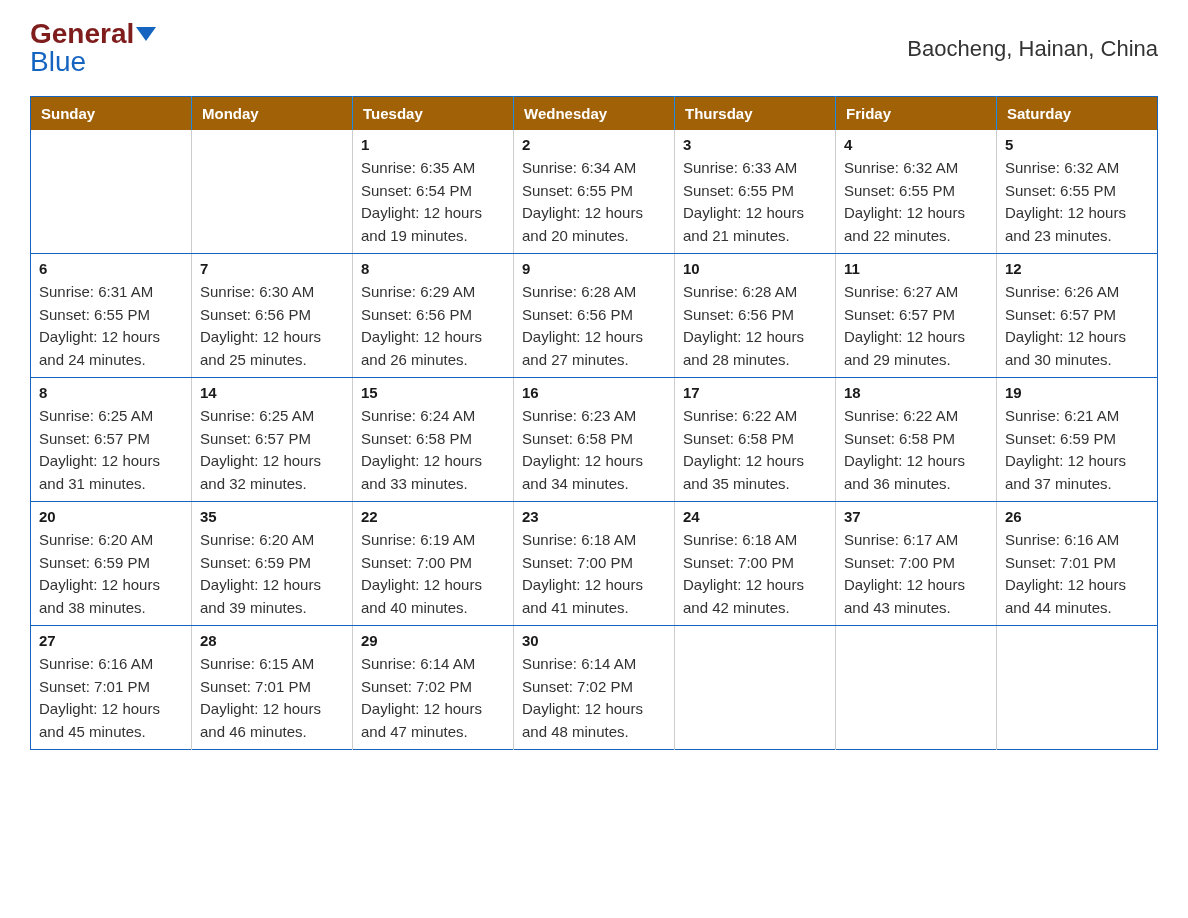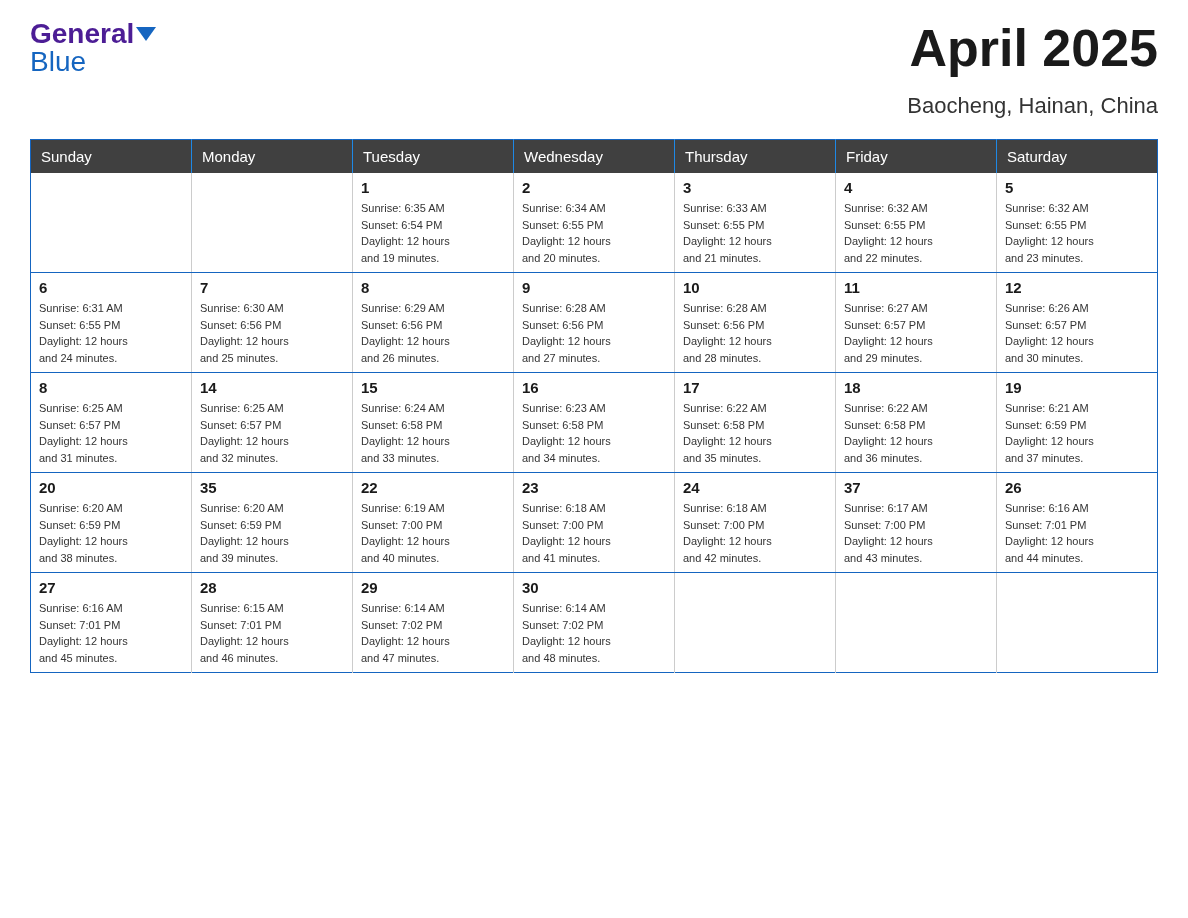--- a/index.html
+++ b/index.html
@@ -17,21 +17,21 @@
       margin-bottom: 20px;
     }
     .logo {
       display: flex;
       flex-direction: column;
       align-items: flex-start;
     }
     .logo-general {
       font-size: 28px;
       font-weight: bold;
-      color: #4c1d95;
+      color: #7f1d1d;
       line-height: 1;
     }
     .logo-blue {
       font-size: 28px;
       font-weight: normal;
       color: #1565c0;
       line-height: 1;
     }
     .logo-triangle {
       display: inline-block;
@@ -60,26 +60,26 @@
       font-size: 22px;
       color: #333;
       margin-top: 16px;
     }
     .calendar {
       width: 100%;
       border-collapse: collapse;
       border: 1px solid #1565c0;
     }
     .calendar th {
-      background-color: #404040;
+      background-color: #a16207;
       color: #fff;
       padding: 8px 10px;
       text-align: left;
       font-size: 15px;
-      font-weight: normal;
+      font-weight: bold;
       border-right: 1px solid #1e88e5;
     }
     .calendar th:last-child {
       border-right: none;
       margin-left: 47px;
     }
     .calendar td {
       vertical-align: top;
       padding: 6px 8px;
       border-right: 1px solid #ccc;
@@ -96,41 +96,40 @@
       border-bottom: none;
     }
     .day-number {
       font-size: 15px;
       font-weight: bold;
       color: #1a1a1a;
       margin-bottom: 4px;
       display: block;
     }
     .day-info {
-      font-size: 11px;
+      font-size: 15px;
       color: #333;
       line-height: 1.5;
     }
     .empty-cell {
       background: #fff;
     }
   </style>
 </head>
 <body>
 
 <div class="header">
   <div class="logo">
     <div class="logo-row">
       <span class="logo-general">General</span>
       <span class="logo-triangle"></span>
     </div>
     <span class="logo-blue">Blue</span>
   </div>
   <div class="title-block">
-    <div class="title-month">April 2025</div>
     <div class="title-location">Baocheng, Hainan, China</div>
   </div>
 </div>
 
 <table class="calendar">
   <thead>
     <tr>
 
     <th>Sunday</th>
         <th>Monday</th>

